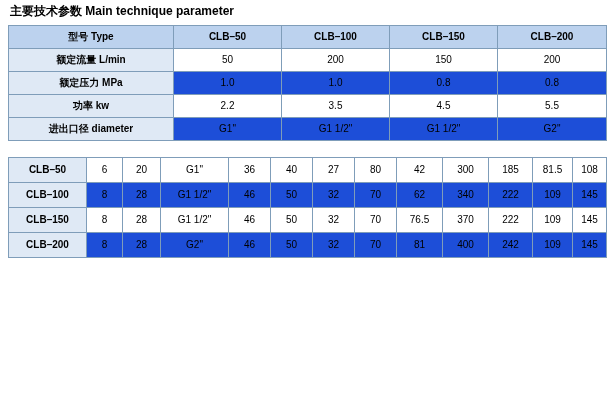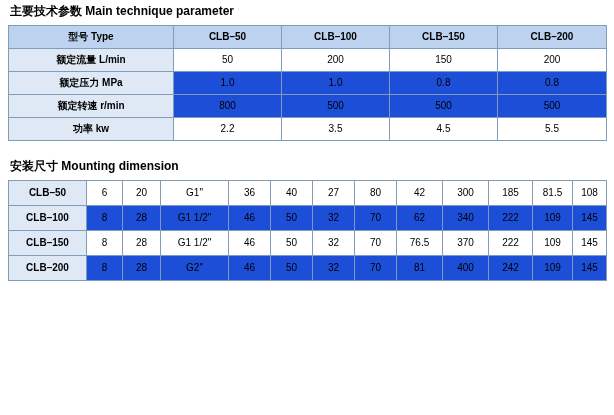--- a/index.html
+++ b/index.html
@@ -111,43 +111,42 @@
 
       <tr>
         <td class="labelcell">额定压力 MPa</td>
         <td class="alt">1.0</td>
         <td class="alt">1.0</td>
         <td class="alt">0.8</td>
         <td class="alt">0.8</td>
       </tr>
 
 
-      <tr>
-        <td class="labelcell">额定转速 r/min</td>
-        <td class="alt">800</td>
-        <td class="alt">500</td>
-        <td class="alt">500</td>
-        <td class="alt">500</td>
-      </tr>
 
       <tr>
         <td class="labelcell">功率 kw</td>
         <td class="plain">2.2</td>
         <td class="plain">3.5</td>
         <td class="plain">4.5</td>
         <td class="plain">5.5</td>
       </tr>
 
+      <tr>
+        <td class="labelcell">进出口径 diameter</td>
+        <td class="alt">G1"</td>
+        <td class="alt">G1 1/2"</td>
+        <td class="alt">G1 1/2"</td>
+        <td class="alt">G2"</td>
+      </tr>
 
     </tbody>
   </table>
 
   <div class="spacer"></div>
 
-  <div class="section-title">安装尺寸 Mounting dimension</div>
 
   <div class="t2wrap">
   <table class="tbl2">
     <colgroup>
       <col style="width:78px">
       <col style="width:36px">
       <col style="width:38px">
       <col style="width:68px">
       <col style="width:42px">
       <col style="width:42px">

